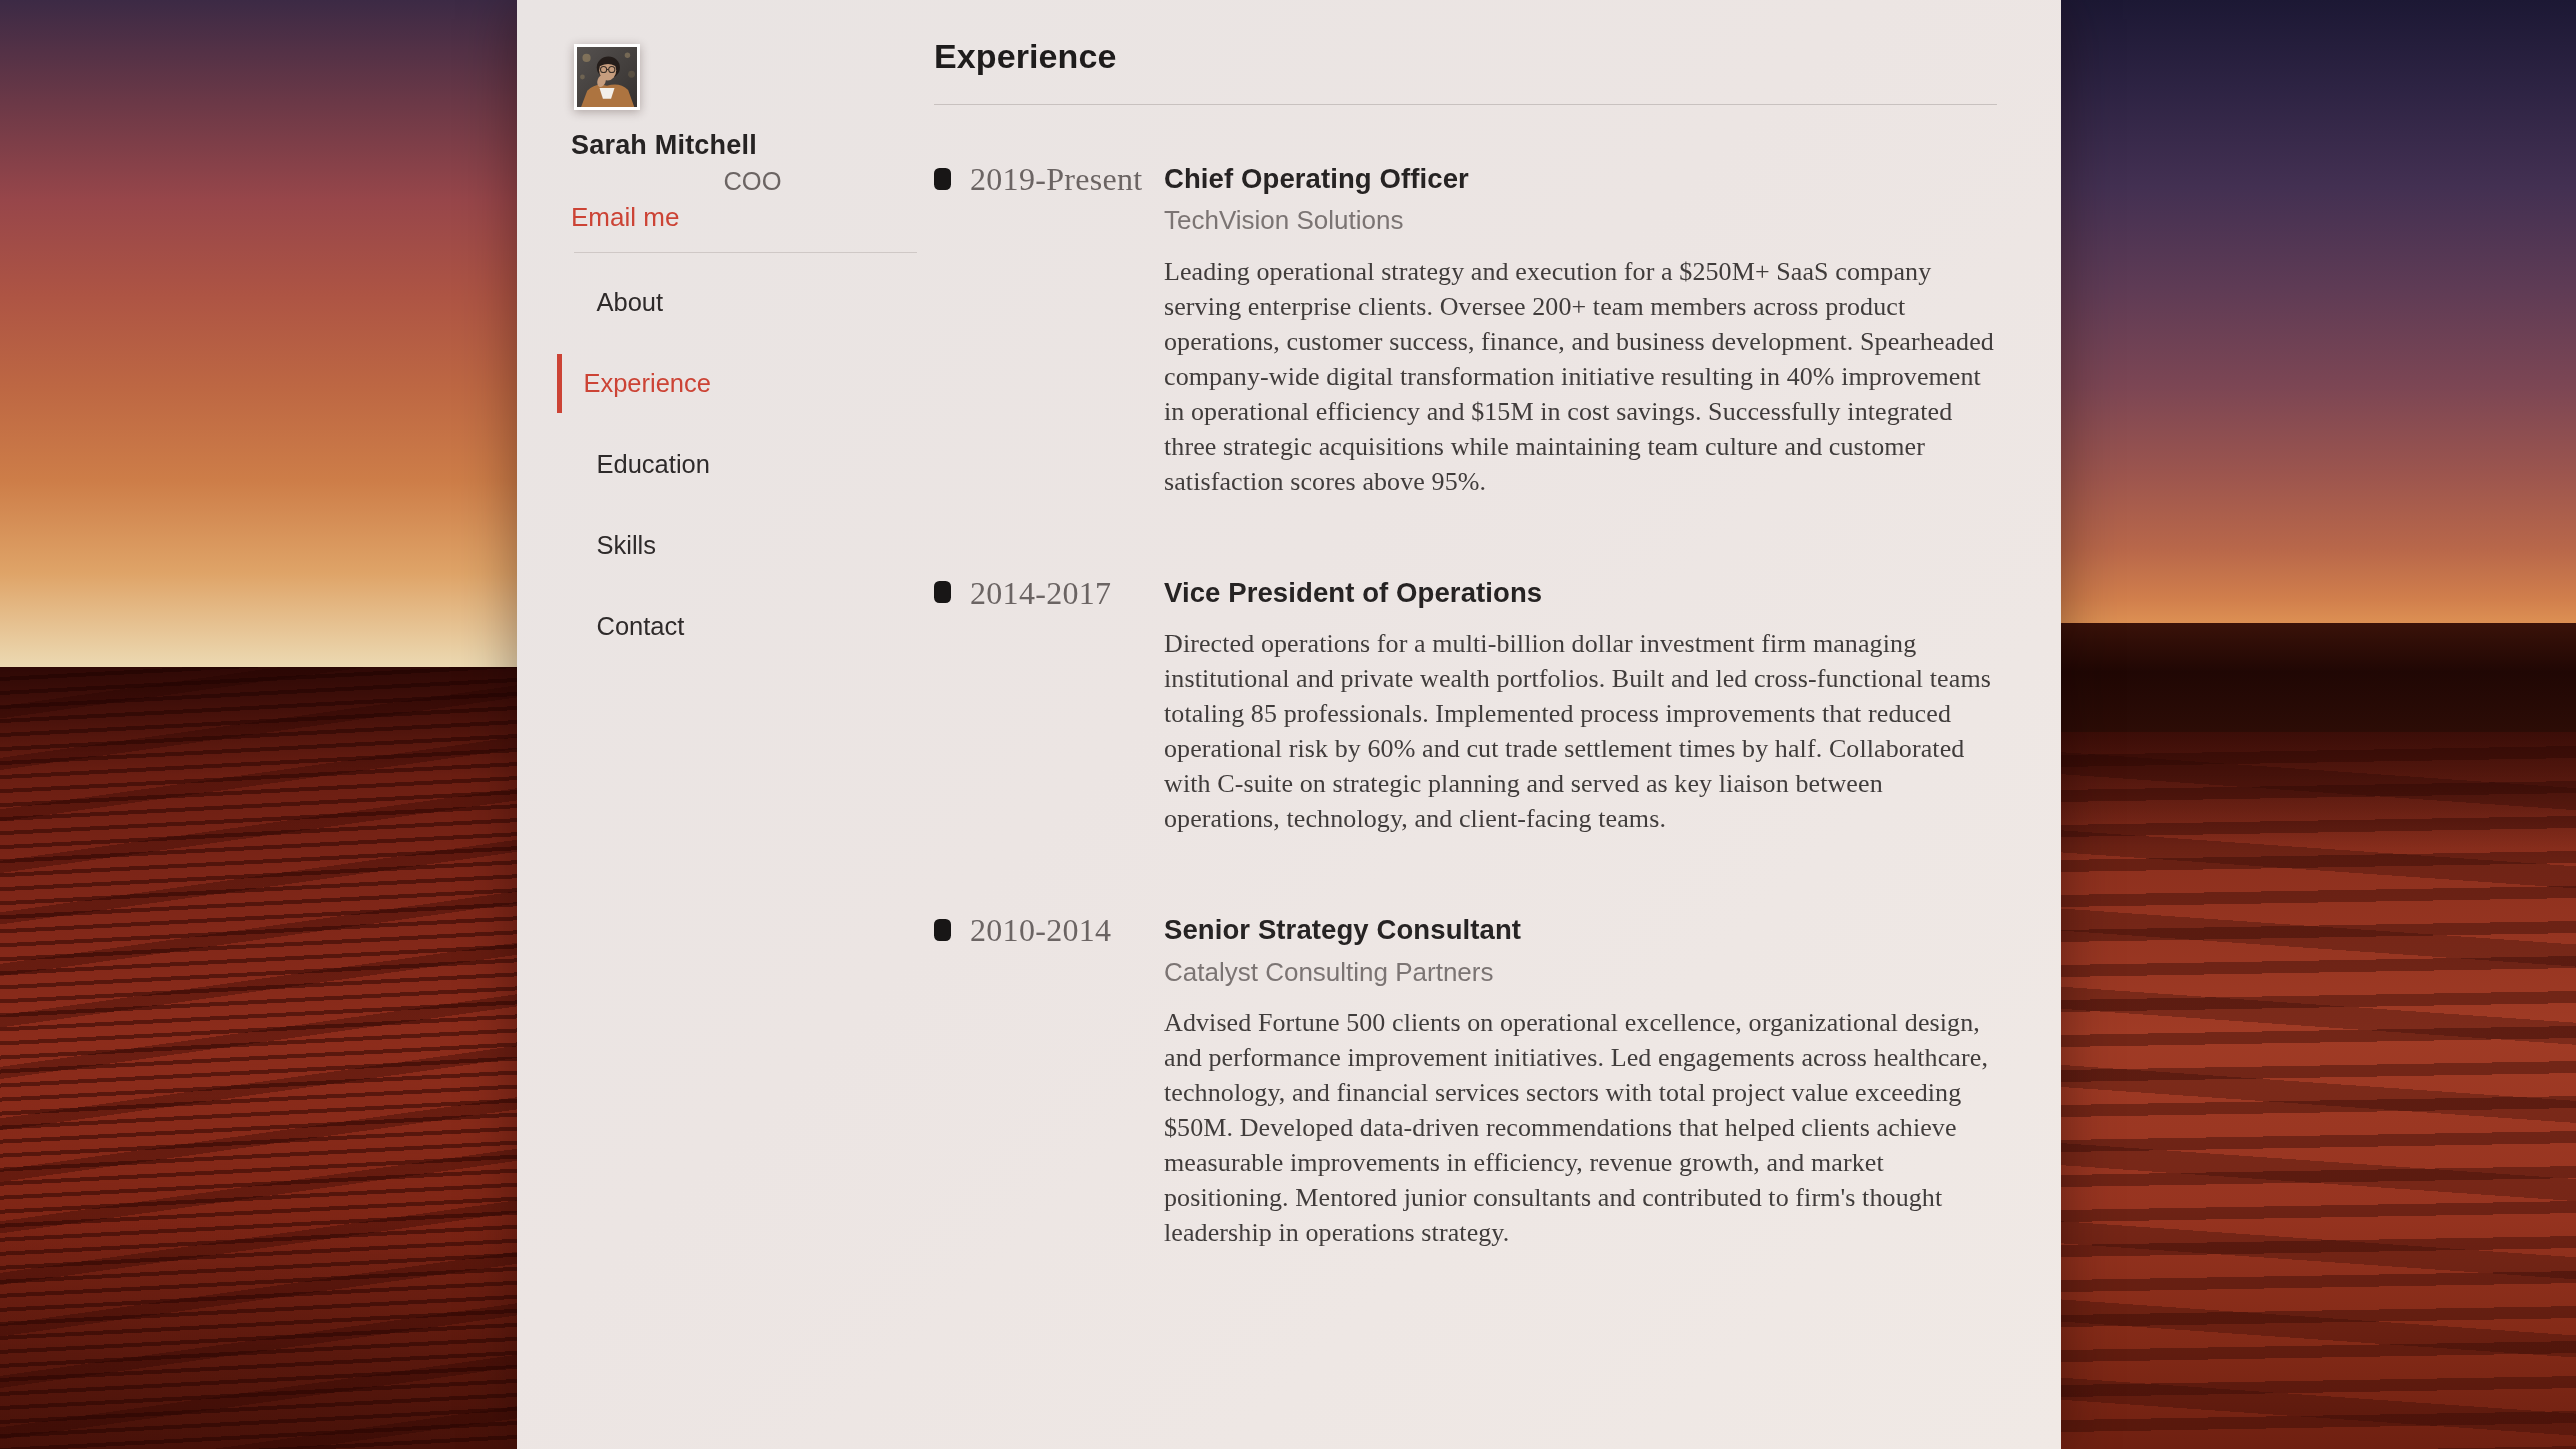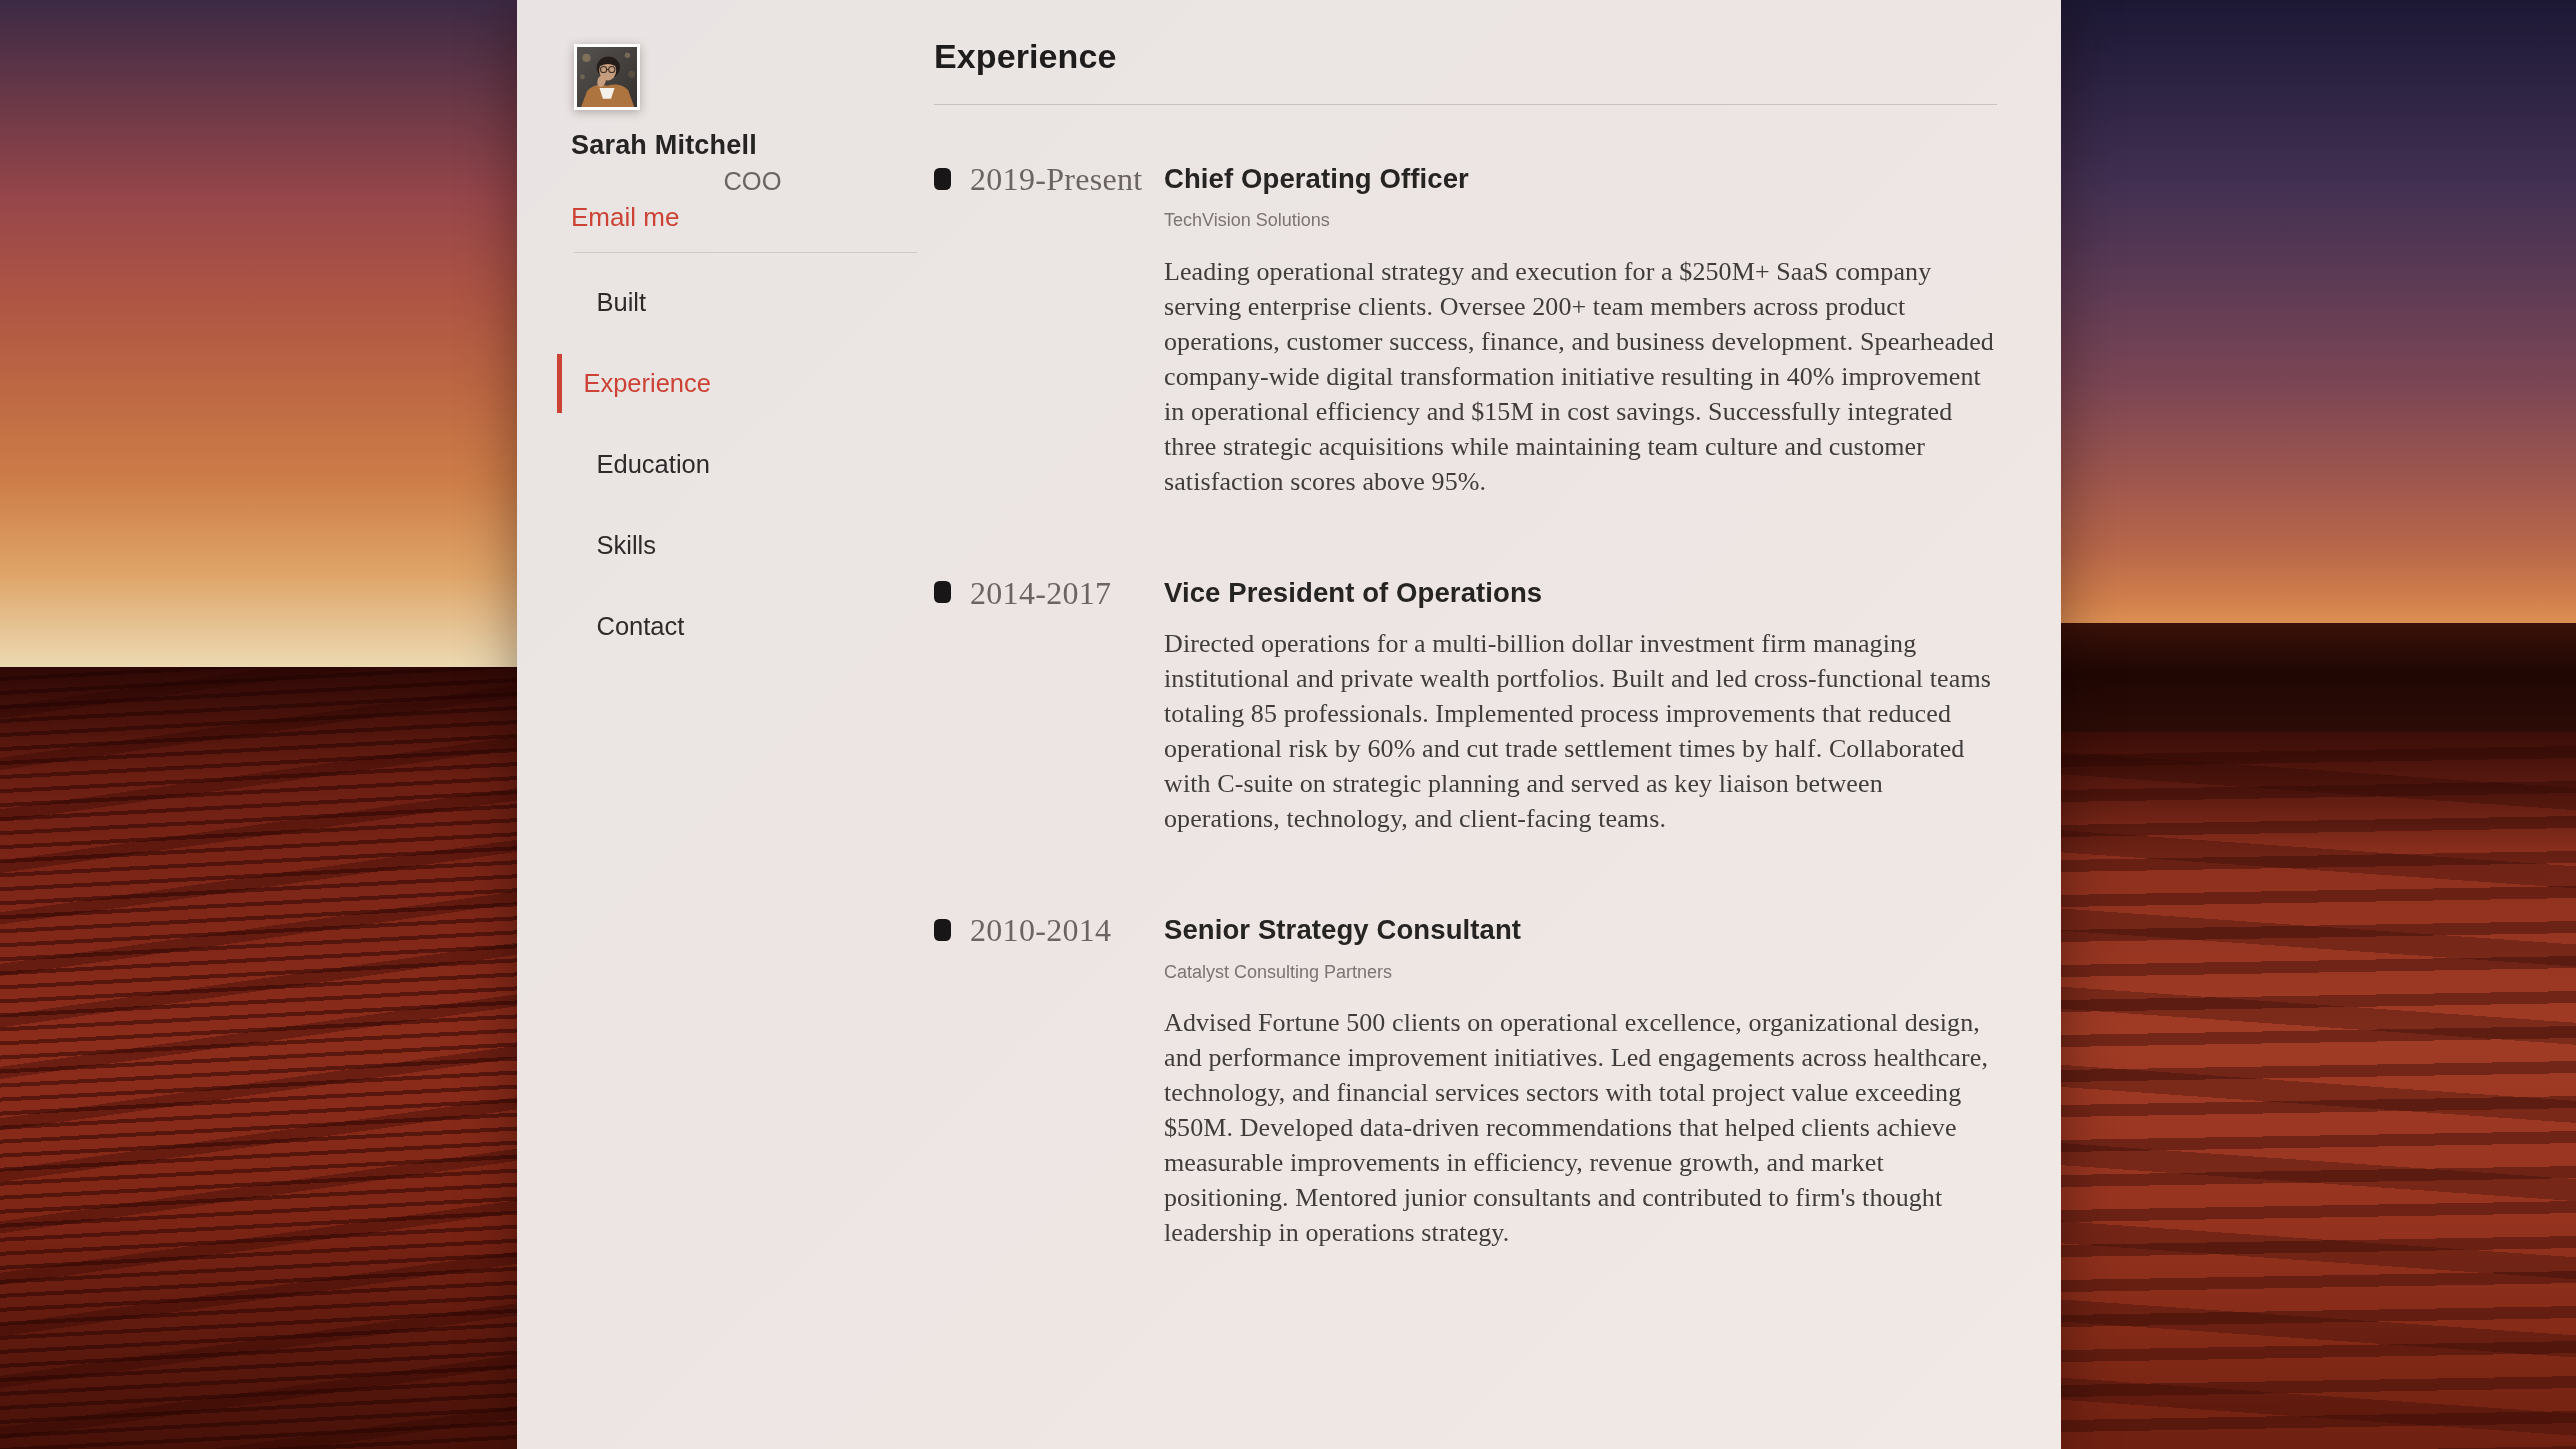--- a/index.html
+++ b/index.html
@@ -62,21 +62,21 @@
   .section-title { font-size:34px; line-height:34px; font-weight:700; color:#1e1c1c; letter-spacing:0.1px; }
   .main-divider { border:none; border-top:1.3px solid #c8c1bf; margin-top:31px; }
 
   .entries { margin-top:58px; }
   .entry { display:grid; grid-template-columns:230px 1fr; }
   .entry + .entry { margin-top:78px; }
   .timeline { display:flex; align-items:flex-start; }
   .bullet { width:17px; height:22px; border-radius:5.4px; background:#181616; margin-top:4.7px; flex:0 0 auto; }
   .period { margin-left:19px; font-size:32px; line-height:32px; color:#6b6463; letter-spacing:0.3px;font-family:Liberation Serif, serif; }
   .entry-role { font-size:27.5px; line-height:32px; font-weight:700; color:#262323; letter-spacing:0.1px; }
-  .entry-company { margin-top:9.4px; font-size:18px; line-height:32px; color:#7b7473; }
+  .entry-company { margin-top:9.4px; font-size:26px; line-height:32px; color:#7b7473; }
   .entry-desc { margin-top:17.4px; font-size:26px; line-height:35px; color:#403c3b; max-width:839px; letter-spacing:0.1px;font-family:Liberation Serif, serif; }
 </style>
 </head>
 <body>
 
 <div class="screen">
 
   <div class="bg-left">
     <div class="sky"></div>
     <div class="dune"></div>
@@ -113,21 +113,21 @@
         <line x1="43.5" y1="33" x2="46.5" y2="33" stroke="#3a2f28" stroke-width="1.6"></line>
         <ellipse cx="36" cy="50" rx="6" ry="9" fill="#c69d7e" transform="rotate(18 36 50)"></ellipse>
       </svg>
 
       <div class="who-name">Sarah Mitchell</div>
       <div class="who-role">COO</div>
       <a class="who-email">Email me</a>
       <hr class="side-divider">
 
       <nav class="nav">
-        <div class="nav-item">Built</div>
+        <div class="nav-item">About</div>
         <div class="nav-item active">
           <span class="bar"></span>
           <span>Experience</span>
         </div>
         <div class="nav-item">Education</div>
         <div class="nav-item">Skills</div>
         <div class="nav-item">Contact</div>
       </nav>
     </aside>
 

